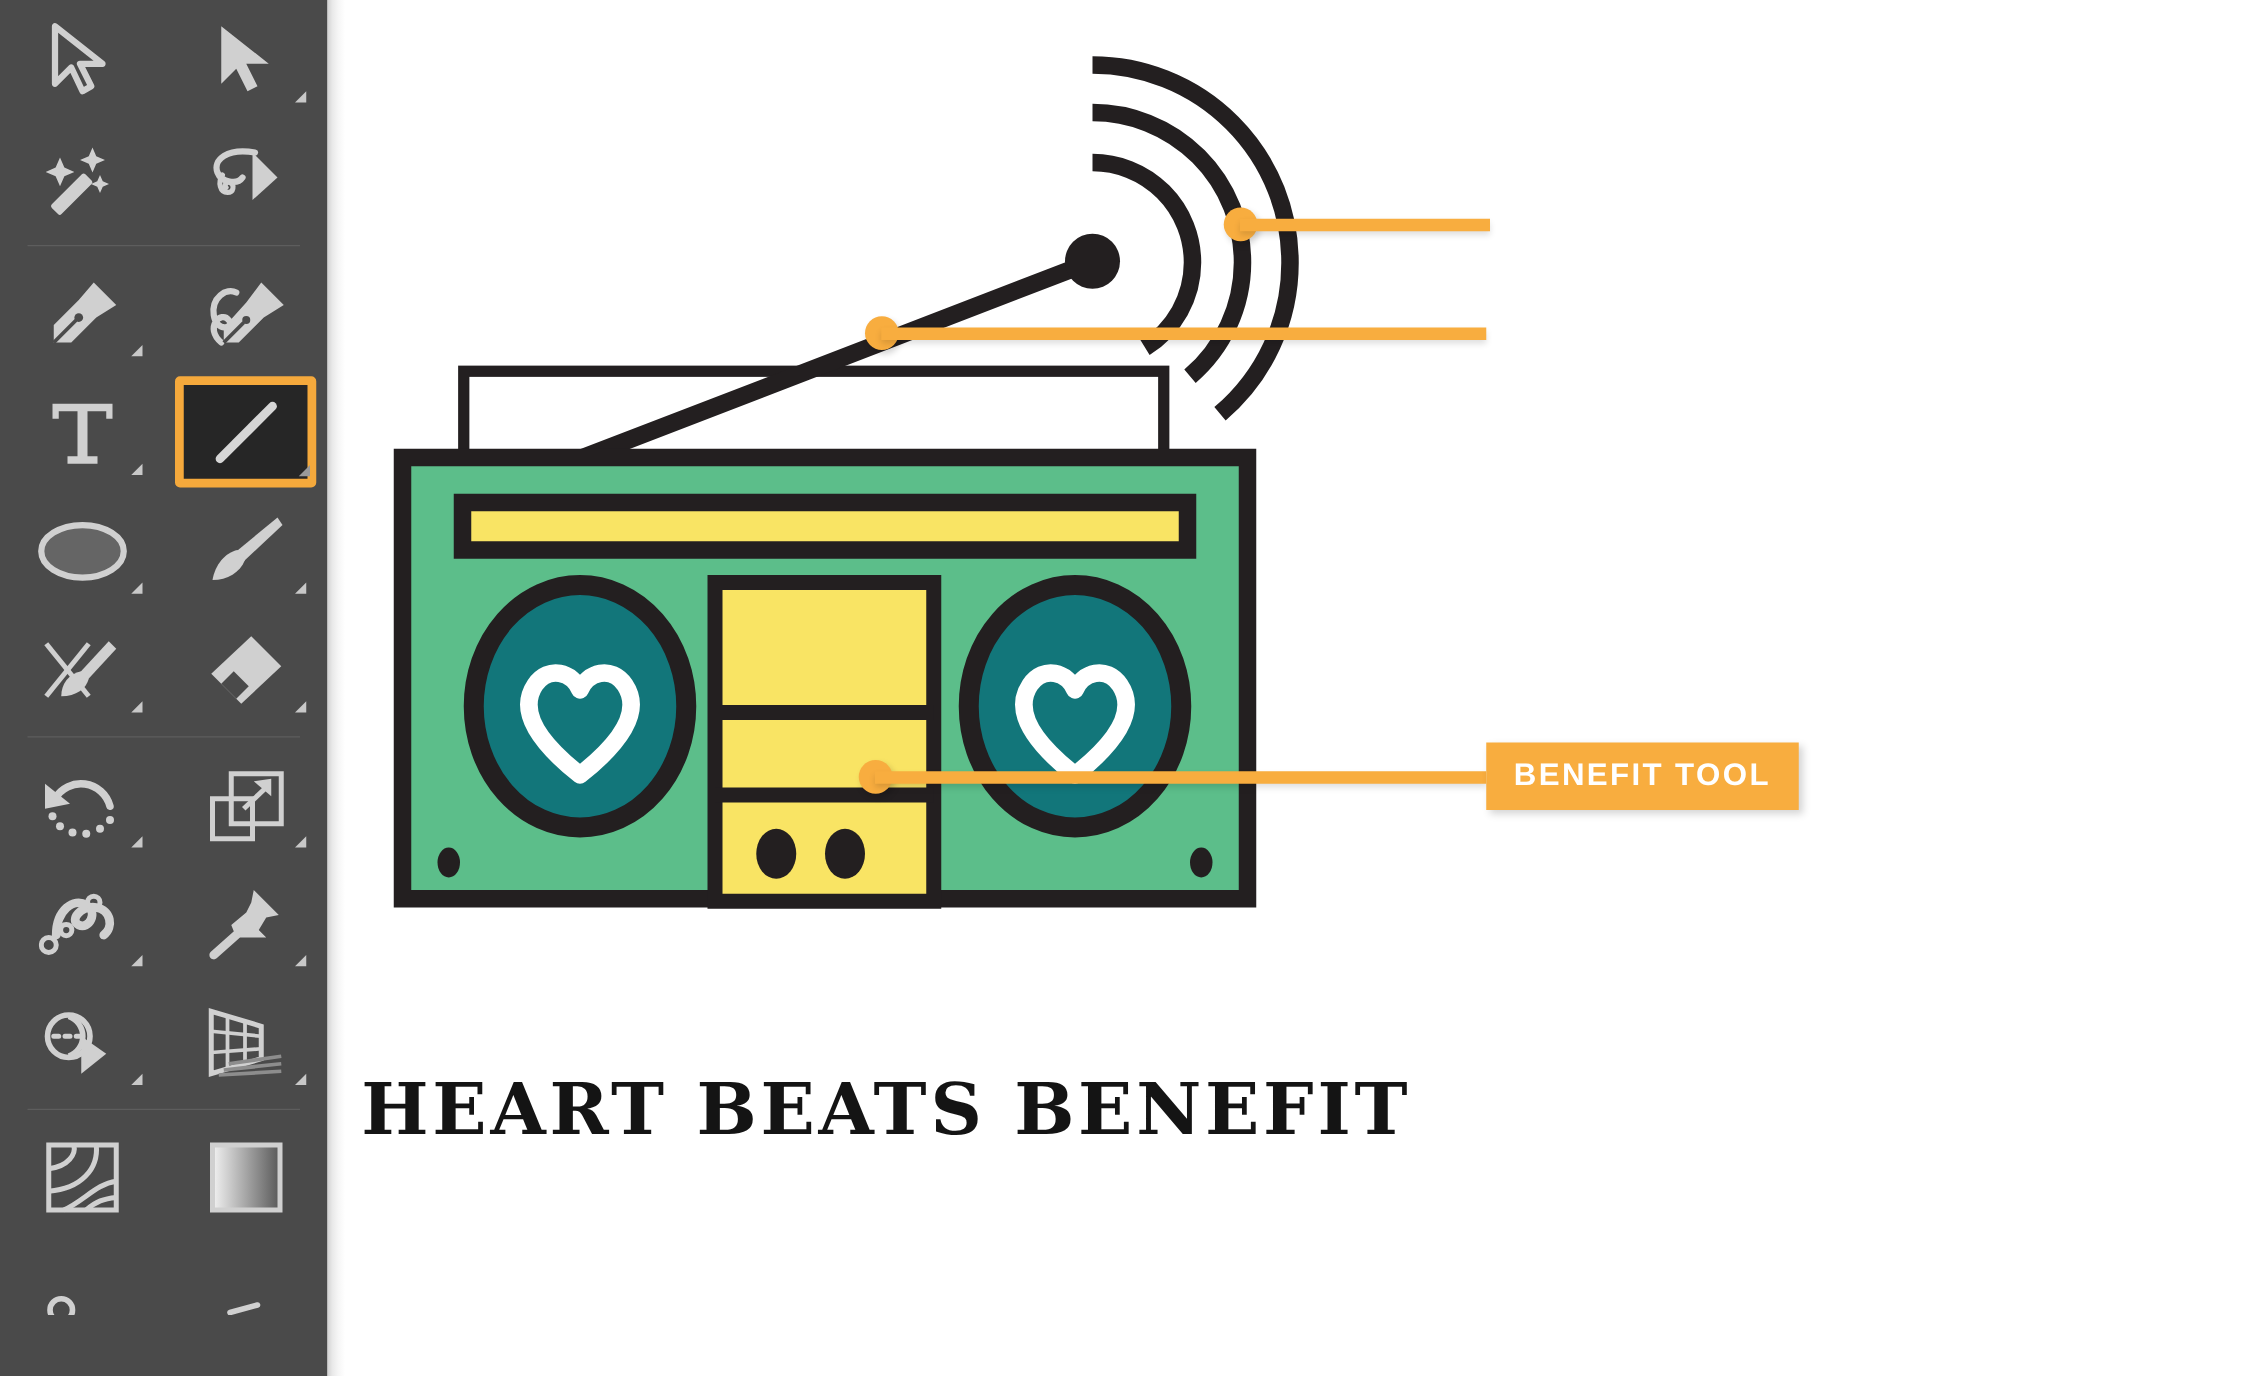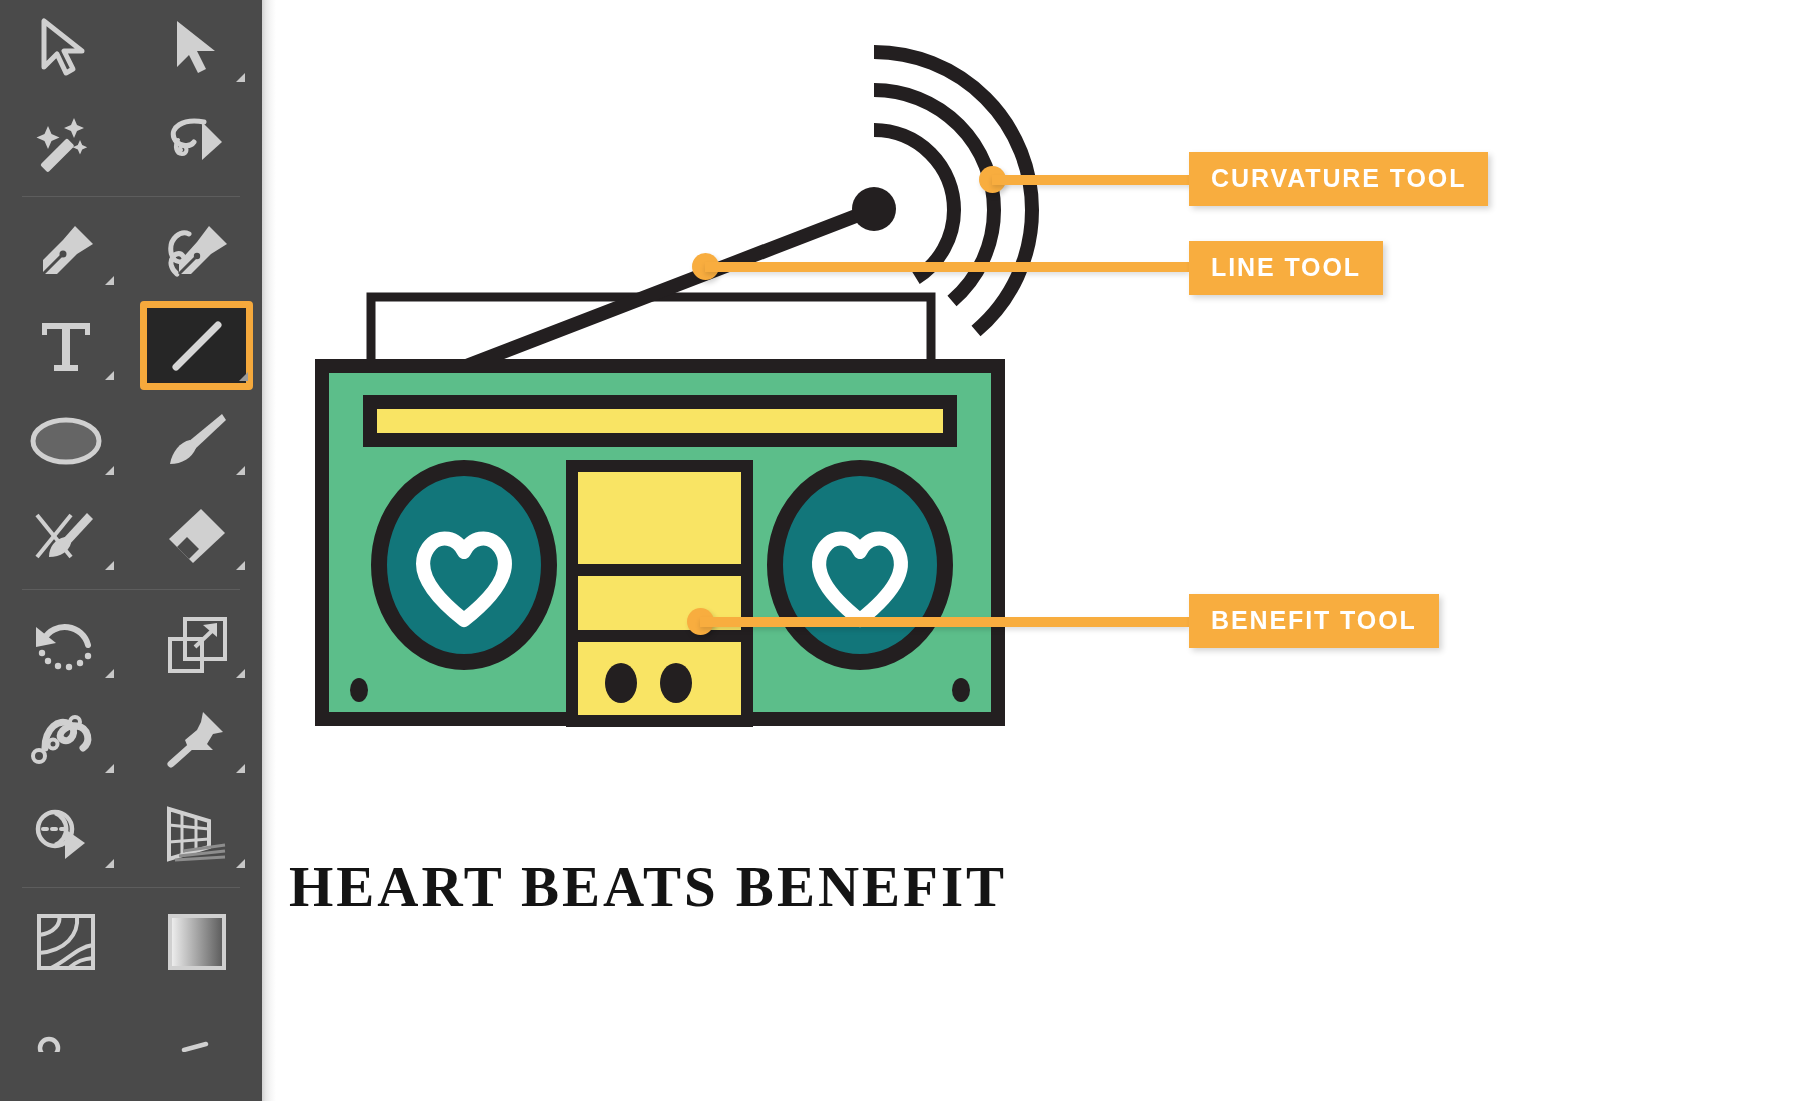--- a/index.html
+++ b/index.html
@@ -410,28 +410,26 @@
           <line x1="296" y1="636" x2="471" y2="636" stroke="#231f20" stroke-width="12"></line>
           <ellipse cx="345" cy="683" rx="16" ry="20" fill="#231f20"></ellipse>
           <ellipse cx="400" cy="683" rx="16" ry="20" fill="#231f20"></ellipse>
         </g>
 
         <ellipse cx="83" cy="690" rx="9" ry="12" fill="#231f20"></ellipse>
         <ellipse cx="685" cy="690" rx="9" ry="12" fill="#231f20"></ellipse>
       </g>
     </svg>
 
-    <div class="title" style="left:13px;top:854px;font-family:Liberation Serif, serif;">HEART BEATS BENEFIT</div>
+    <div class="title" style="left:13px;top:854px;">HEART BEATS BENEFIT</div>
 
     <div class="leader-dot" style="left:703px;top:166px;"></div>
     <div class="leader" style="left:716px;top:175px;width:200px;"></div>
-    <div class="callout" style="left:913px;top:152px;">CURVATURE TOOL</div>
 
     <div class="leader-dot" style="left:416px;top:253px;"></div>
     <div class="leader" style="left:429px;top:262px;width:484px;"></div>
-    <div class="callout" style="left:913px;top:241px;">LINE TOOL</div>
 
     <div class="leader-dot" style="left:411px;top:608px;"></div>
     <div class="leader" style="left:424px;top:617px;width:489px;"></div>
     <div class="callout" style="left:913px;top:594px;">BENEFIT TOOL</div>
 
   </div>
 </div>
 
 </body></html>

